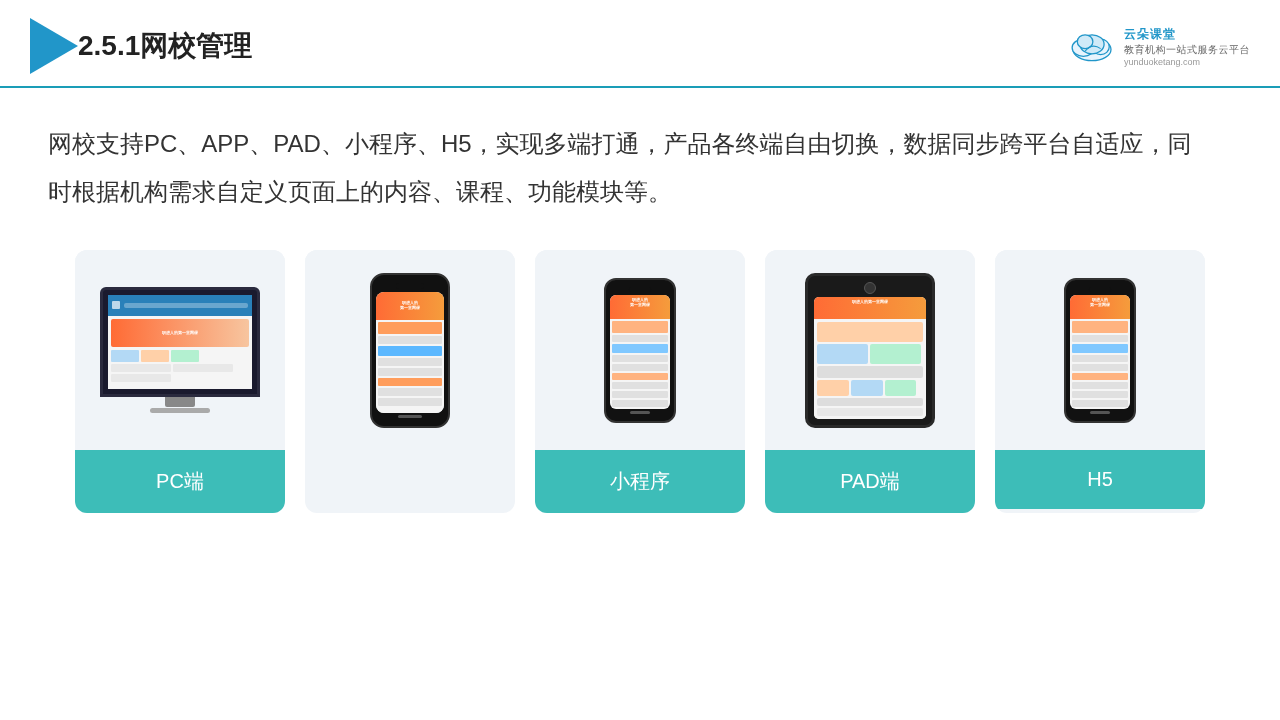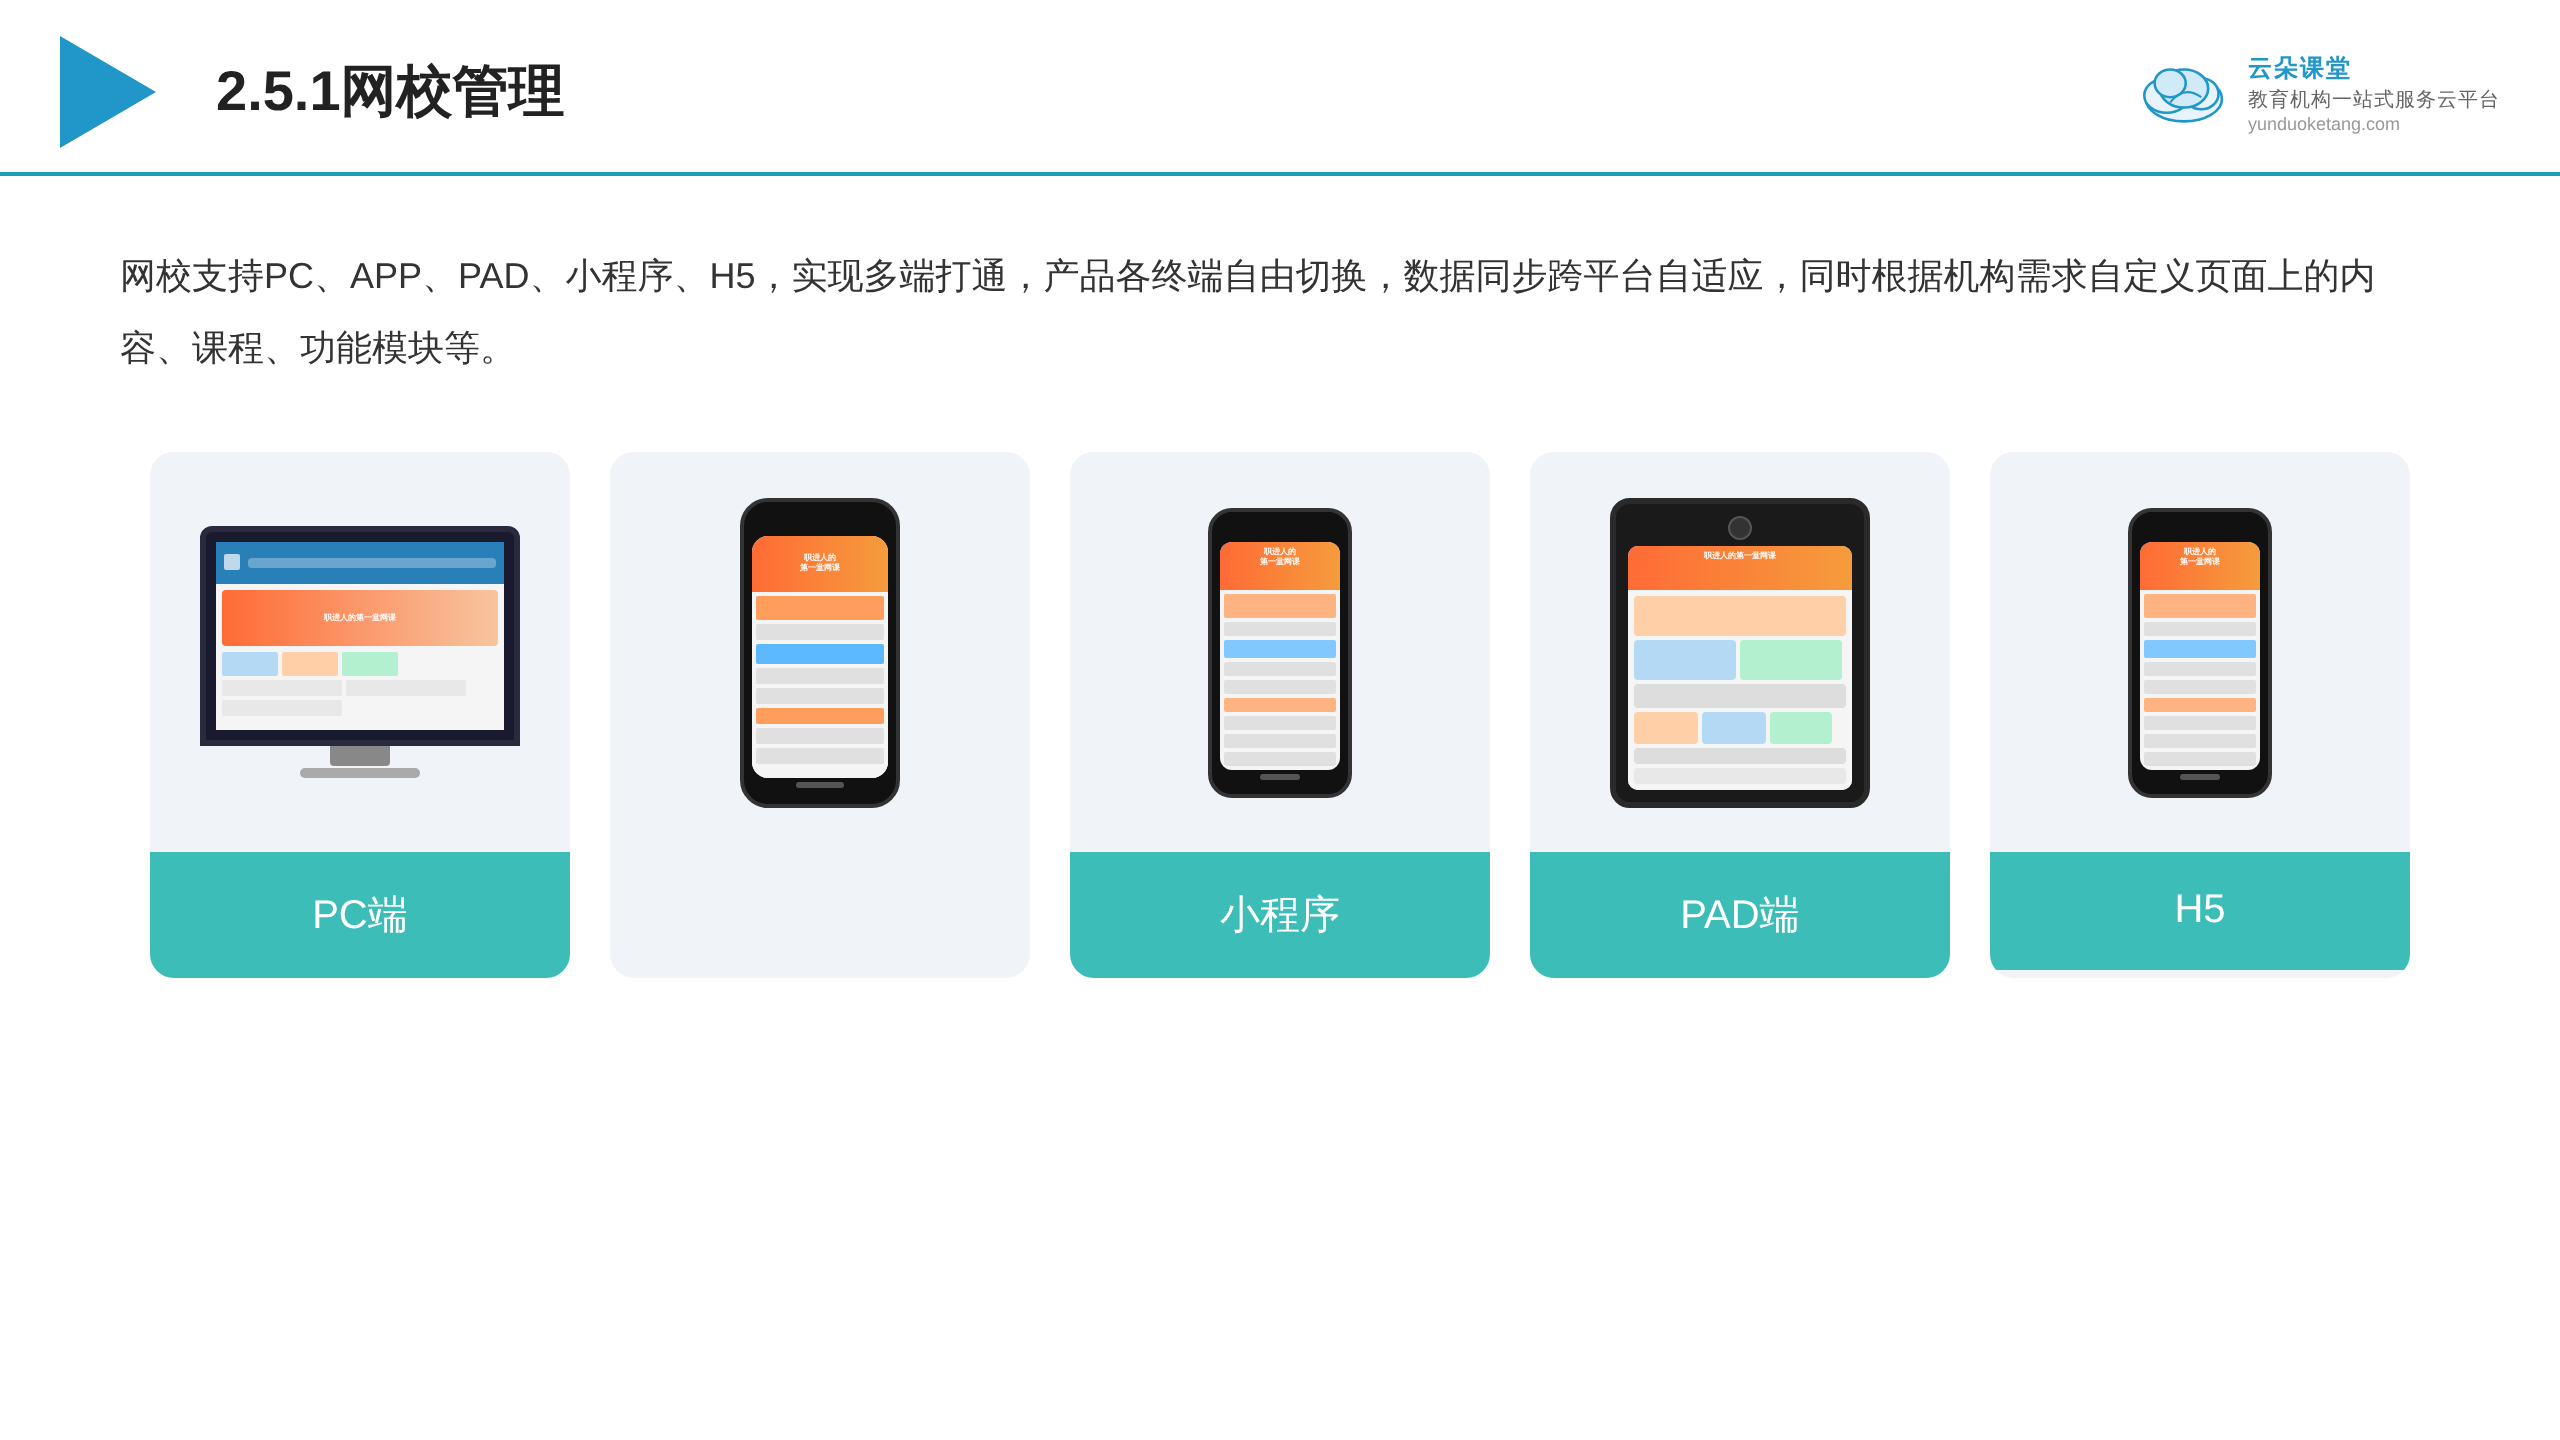--- a/index.html
+++ b/index.html
@@ -15,21 +15,21 @@
     .header {
       display: flex;
       align-items: center;
       justify-content: space-between;
       padding: 18px 30px 12px 30px;
       border-bottom: 2px solid #1a9db7;
     }
     .header-left {
       display: flex;
       align-items: center;
-      gap: 30px;
+      gap: 0;
     }
     .logo-triangle {
       width: 0;
       height: 0;
       border-top: 28px solid transparent;
       border-bottom: 28px solid transparent;
       border-left: 48px solid #2196c9;
     }
     .page-title {
       font-size: 28px;
@@ -66,22 +66,22 @@
       color: #666;
       letter-spacing: 0.5px;
     }
     .brand-url {
       font-size: 9px;
       color: #999;
     }
 
     
     .description {
-      padding: 32px 80px 24px 60px;
-      font-size: 18px;
+      padding: 32px 80px 24px 48px;
+      font-size: 24px;
       color: #333;
       line-height: 2;
     }
 
     
     .cards-container {
       display: flex;
       justify-content: center;
       align-items: stretch;
       gap: 20px;

